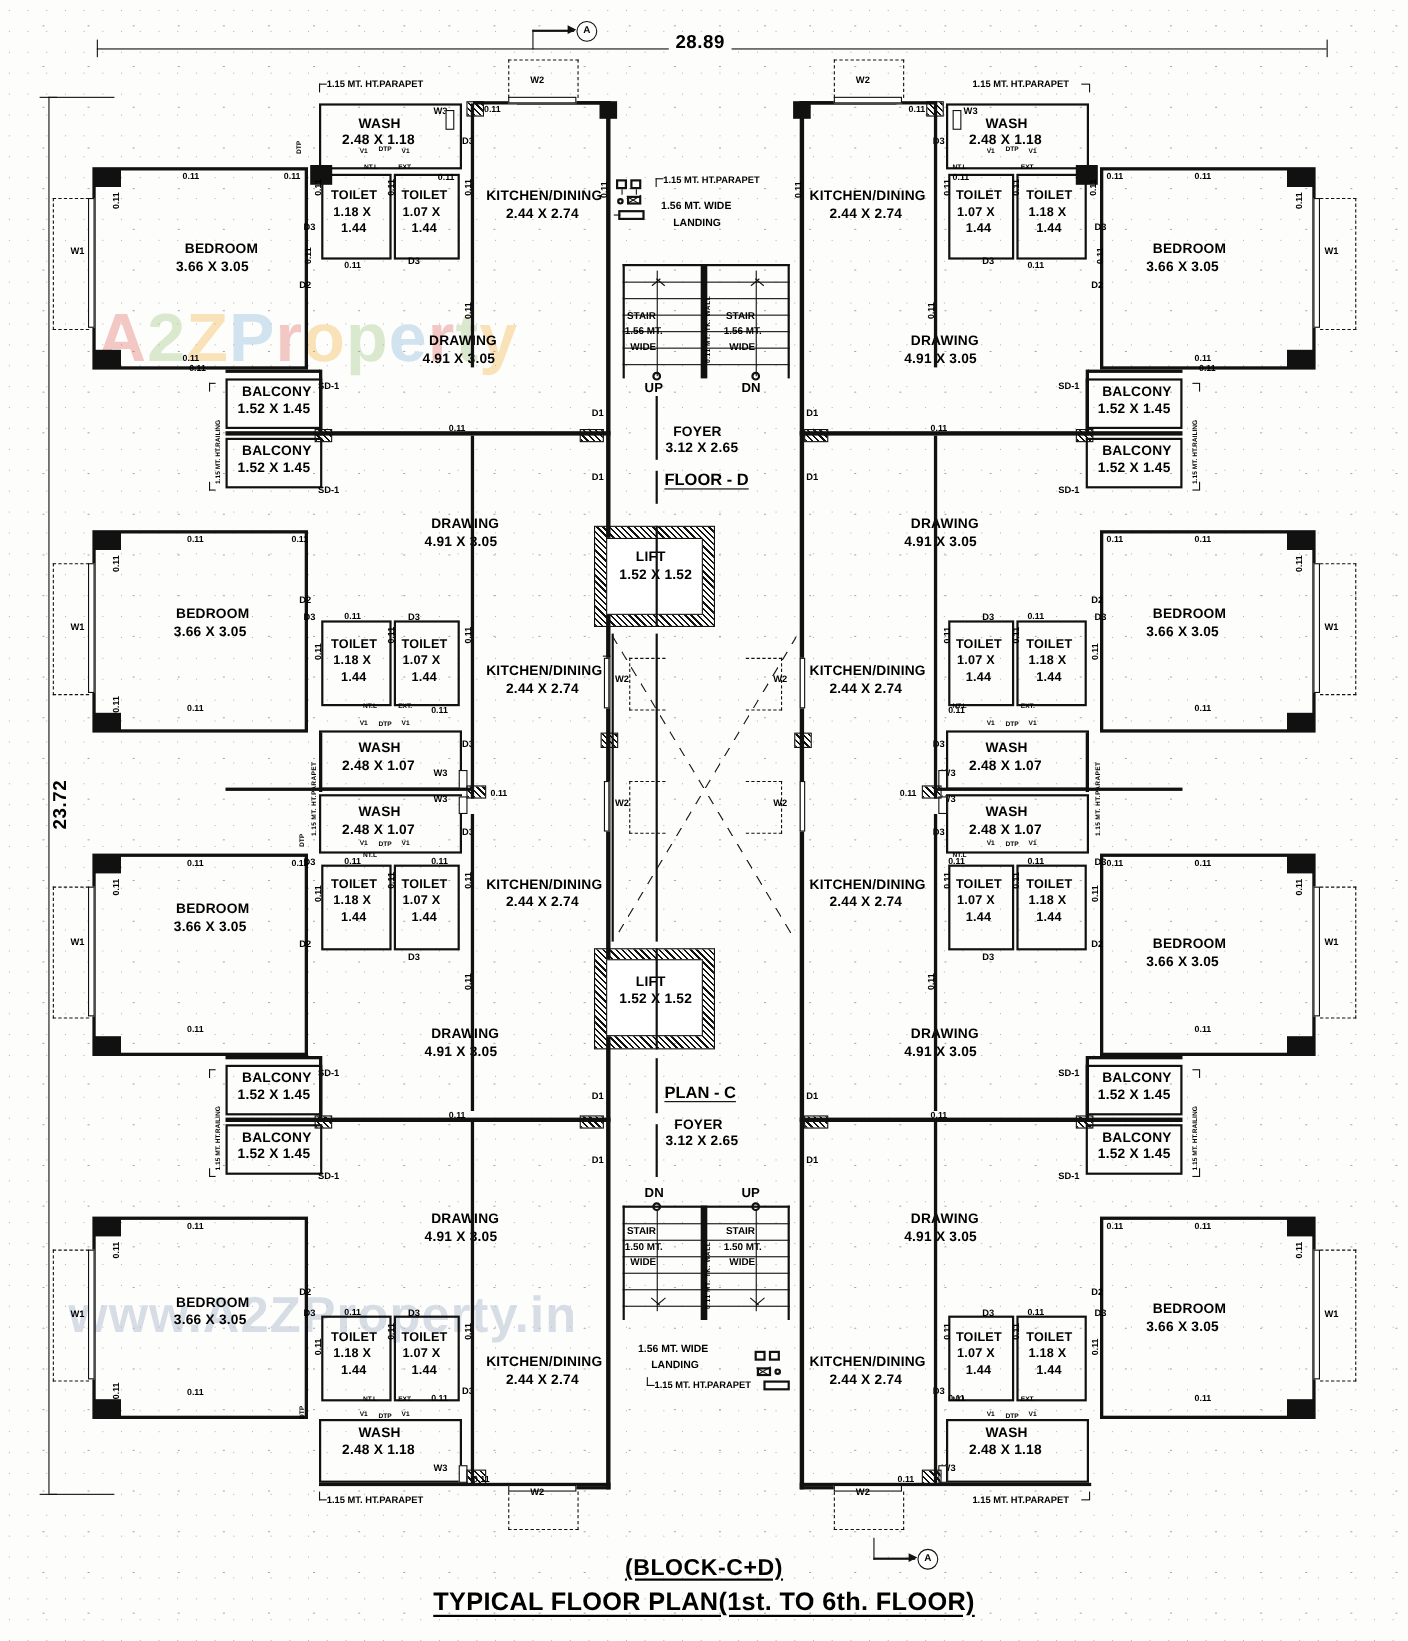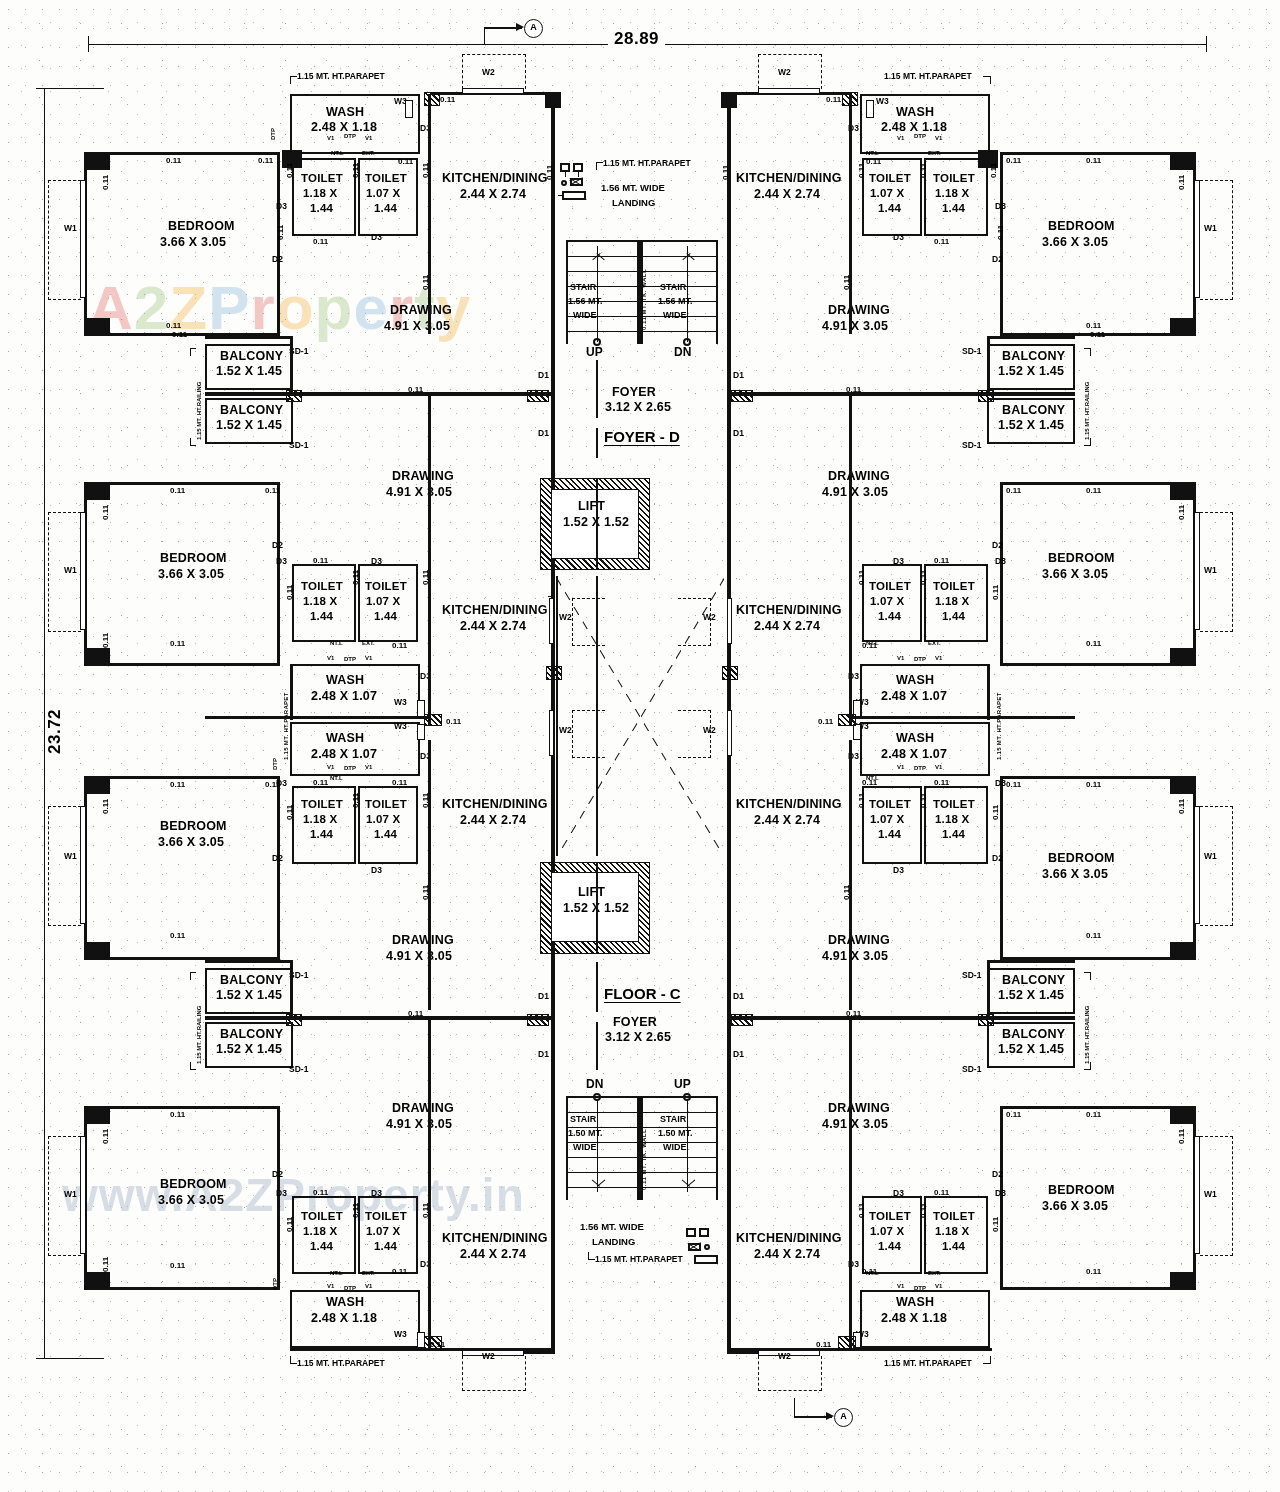--- a/index.html
+++ b/index.html
@@ -155,21 +155,21 @@
   <div class="t xs" style="left:568px;top:297px;font-size:9px;">1.56 MT.</div>
   <div class="t xs" style="left:573px;top:311px;font-size:9px;">WIDE</div>
   <div class="t xs" style="left:660px;top:283px;font-size:9px;">STAIR</div>
   <div class="t xs" style="left:658px;top:297px;font-size:9px;">1.56 MT.</div>
   <div class="t xs" style="left:663px;top:311px;font-size:9px;">WIDE</div>
   <div class="t" style="left:586px;top:346px;font-size:12px;">UP</div>
   <div class="t" style="left:674px;top:346px;font-size:12px;">DN</div>
 
   <div class="t rm" style="left:612px;top:386px;">FOYER</div>
   <div class="t rm" style="left:605px;top:401px;">3.12 X 2.65</div>
-  <div class="t" style="left:604px;top:429px;font-size:15px;text-decoration:underline;text-underline-offset:3px;">FOYER - D</div>
+  <div class="t" style="left:604px;top:429px;font-size:15px;text-decoration:underline;text-underline-offset:3px;">FLOOR - D</div>
 
   <div class="ln" style="left:596px;top:360px;width:1.5px;height:58px;"></div>
   <div class="ln" style="left:596px;top:428px;width:1.5px;height:30px;"></div>
 
   <div class="t sm" style="left:538px;top:371px;">D1</div>
   <div class="t sm" style="left:538px;top:429px;">D1</div>
   <div class="t sm" style="left:733px;top:371px;">D1</div>
   <div class="t sm" style="left:733px;top:429px;">D1</div>
 
   <div class="hatch" style="left:540px;top:478px;width:110px;height:92px;"></div>
@@ -201,21 +201,21 @@
 
   <div class="hatch" style="left:546px;top:666px;width:16px;height:14px;"></div>
   <div class="hatch" style="left:722px;top:666px;width:16px;height:14px;"></div>
 
   <div class="hatch" style="left:540px;top:862px;width:110px;height:92px;"></div>
   <div style="position:absolute;left:551px;top:872px;width:88px;height:70px;background:#fff;border:1px solid #111;box-sizing:border-box;"></div>
   <div class="t rm" style="left:578px;top:886px;">LIFT</div>
   <div class="t rm" style="left:563px;top:902px;">1.52 X 1.52</div>
   <div class="ln" style="left:596px;top:862px;width:1.5px;height:92px;"></div>
 
-  <div class="t" style="left:604px;top:986px;font-size:15px;text-decoration:underline;text-underline-offset:3px;">FLOOR - C</div>
+  <div class="t" style="left:604px;top:986px;font-size:15px;text-decoration:underline;text-underline-offset:3px;">PLAN - C</div>
   <div class="t rm" style="left:613px;top:1016px;">FOYER</div>
   <div class="t rm" style="left:605px;top:1031px;">3.12 X 2.65</div>
   <div class="ln" style="left:596px;top:962px;width:1.5px;height:50px;"></div>
   <div class="ln" style="left:596px;top:1022px;width:1.5px;height:48px;"></div>
 
   <div class="t sm" style="left:538px;top:992px;">D1</div>
   <div class="t sm" style="left:538px;top:1050px;">D1</div>
   <div class="t sm" style="left:733px;top:992px;">D1</div>
   <div class="t sm" style="left:733px;top:1050px;">D1</div>
 
@@ -785,14 +785,16 @@
   <div class="t dimtxt" style="left:816px;top:1341px;">0.11</div>
   <div class="w" style="left:727px;top:1348px;width:265px;height:3px;"></div>
   <div class="ln" style="left:990px;top:1356px;width:1px;height:8px;"></div>
   <div class="ln" style="left:983px;top:1363px;width:7px;height:1px;"></div>
   <div class="t sm" style="left:884px;top:1359px;">1.15 MT. HT.PARAPET</div>
   <div class="win" style="left:758px;top:1350px;width:62px;height:6px;"></div>
   <div class="dash" style="left:758px;top:1356px;width:62px;height:34px;border-width:1.2px;border-top:none;"></div>
   <div class="t sm" style="left:778px;top:1352px;">W2</div>
 
   <div id="title">
+    <div class="l1">(BLOCK-C+D)</div>
+    <div class="l2">TYPICAL FLOOR PLAN(1st. TO 6th. FLOOR)</div>
   </div>
 </div>
 
 </body></html>

